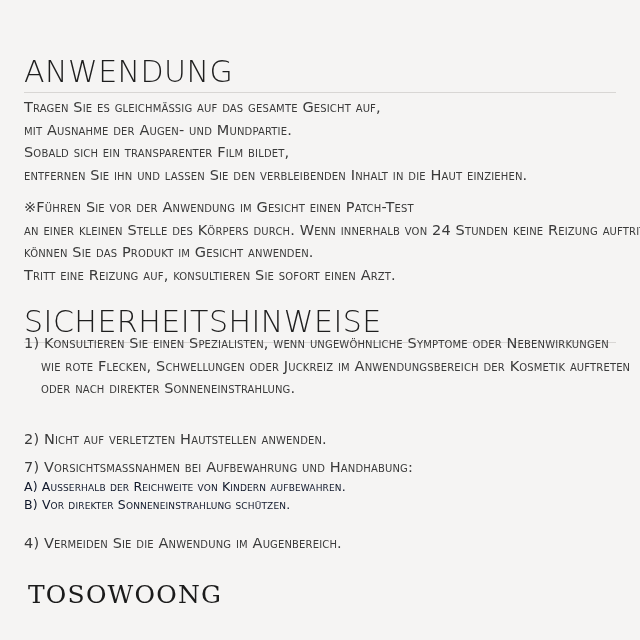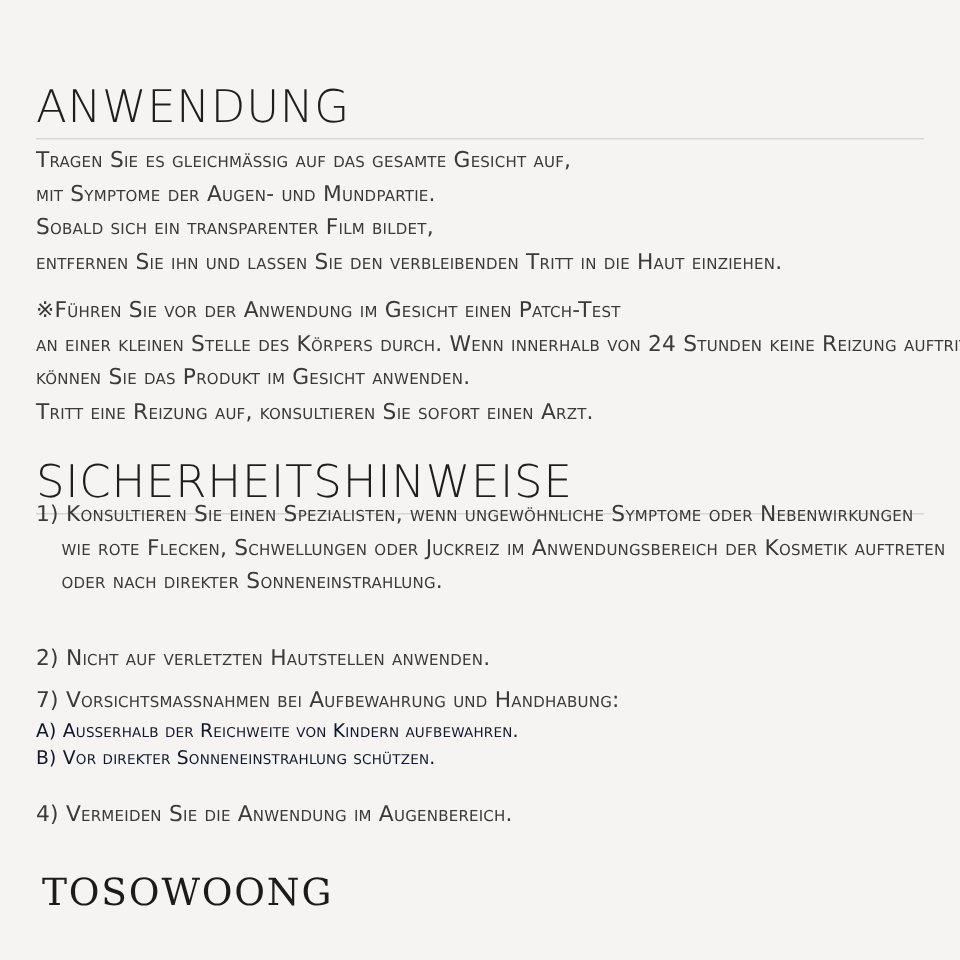--- a/index.html
+++ b/index.html
@@ -99,23 +99,23 @@
 <body>
 
 <div class="page">
 
   <h1 class="section-heading abs" id="heading-anwendung">ANWENDUNG</h1>
 
   <div class="rule abs" id="rule-anwendung"></div>
 
   <div class="para abs" id="block-anwendung-a">
     <p class="line">Tragen Sie es gleichmäßig auf das gesamte Gesicht auf,</p>
-    <p class="line">mit Symptome der Augen- und Mundpartie.</p>
+    <p class="line">mit Ausnahme der Augen- und Mundpartie.</p>
     <p class="line">Sobald sich ein transparenter Film bildet,</p>
-    <p class="line">entfernen Sie ihn und lassen Sie den verbleibenden Tritt in die Haut einziehen.</p>
+    <p class="line">entfernen Sie ihn und lassen Sie den verbleibenden Inhalt in die Haut einziehen.</p>
   </div>
 
   <div class="para abs" id="block-anwendung-b">
     <p class="line">※Führen Sie vor der Anwendung im Gesicht einen Patch-Test</p>
     <p class="line">an einer kleinen Stelle des Körpers durch. Wenn innerhalb von 24 Stunden keine Reizung auftritt,</p>
     <p class="line">können Sie das Produkt im Gesicht anwenden.</p>
     <p class="line">Tritt eine Reizung auf, konsultieren Sie sofort einen Arzt.</p>
   </div>
 
   <h1 class="section-heading abs" id="heading-sicherheit">SICHERHEITSHINWEISE</h1>

